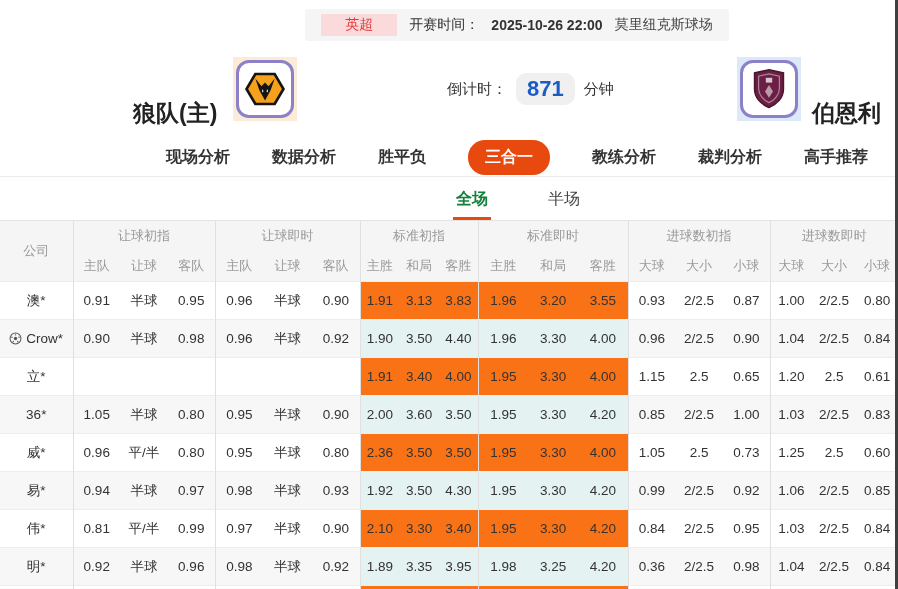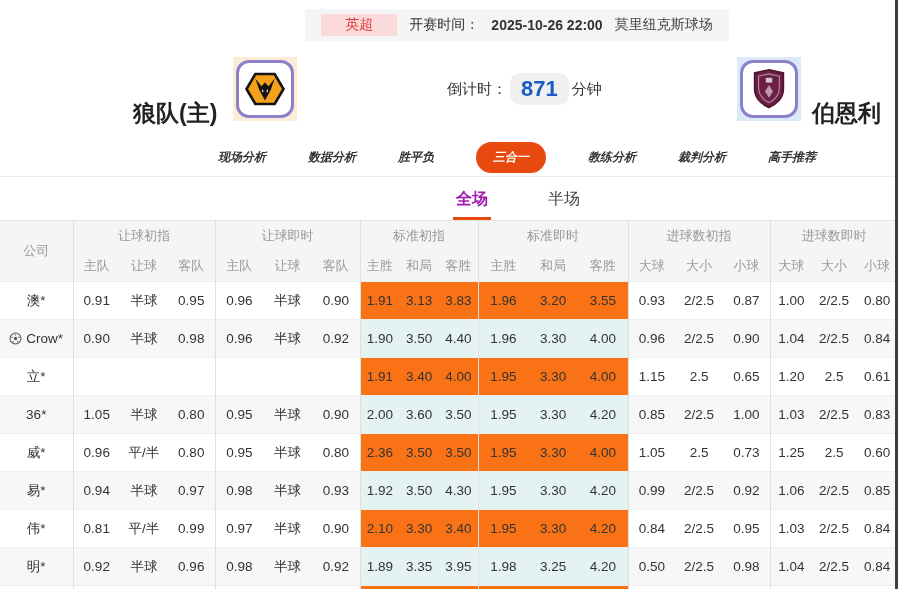--- a/index.html
+++ b/index.html
@@ -16,30 +16,30 @@
   .venue{color:#444;}
   
   .match-row{position:relative;height:70px;margin-top:13px;}
   .team-name{position:absolute;top:50%;transform:translateY(-50%);font-size:23px;font-weight:700;color:#222;margin-top:24px;}
   .home-name{left:133px;}
   .away-name{left:812px;}
   .logo-box{position:absolute;top:3px;width:64px;height:64px;display:flex;align-items:center;justify-content:center;}
   .home-logo{left:233px;background:#fcecd7;}
   .away-logo{left:737px;background:#dce9f8;}
   .logo-inner{width:58px;height:58px;background:#fff;border:3px solid #8c80c9;border-radius:13px;box-sizing:border-box;display:flex;align-items:center;justify-content:center;}
-  .countdown{position:absolute;left:447px;top:50%;transform:translateY(-50%);display:flex;align-items:center;gap:3px;font-size:15px;color:#333;}
+  .countdown{position:absolute;left:447px;top:50%;transform:translateY(-50%);display:flex;align-items:center;gap:9px;font-size:15px;color:#333;}
   .countdown-value{background:#f0f0f0;border-radius:10px;padding:3px 11px;color:#1a5bc5;font-size:22px;font-weight:700;}
   
   .nav-row{display:flex;justify-content:center;align-items:center;gap:42px;padding-left:136px;margin-top:15px;height:37px;border-bottom:1px solid #ebebeb;}
-  .nav-item{font-size:12px;font-weight:700;color:#333;cursor:pointer;white-space:nowrap;font-style:italic;}
+  .nav-item{font-size:16px;font-weight:700;color:#333;cursor:pointer;white-space:nowrap;}
   .nav-item.active{background:#e8490f;color:#fff;border-radius:17px;padding:7px 17px;}
   
   .period-row{display:flex;justify-content:center;align-items:flex-end;gap:54px;padding-left:138px;height:43px;}
   .period-tab{font-size:16px;color:#444;padding:0 3px 10px;cursor:pointer;}
-  .period-tab.active{color:#a21caf;font-weight:700;border-bottom:3px solid #e8490f;padding-bottom:7px;margin-top:48px;}
+  .period-tab.active{color:#15803d;font-weight:700;border-bottom:3px solid #e8490f;padding-bottom:7px;margin-top:48px;}
   
   table.odds{width:898px;border-collapse:collapse;table-layout:fixed;border-top:1px solid #e3e3e3;}
   table.odds th{background:#f5f5f5;color:#999;font-weight:400;font-size:13px;height:28px;text-align:center;}
   table.odds td{height:35px;text-align:center;font-size:13.5px;color:#333;border-top:1px solid #ededed;overflow:hidden;white-space:nowrap;}
   table.odds .gstart{border-left:1px solid #e0e0e0;}
   tr.alt td{background:#f7f7f7;}
   td.cyan{background:#f97316;}
   tr.alt td.cyan{background:#e4f2f2;text-align:center;}
   td.blue{color:#2266c4;}
   td.company-cell{font-size:13px;color:#333;}
@@ -319,21 +319,21 @@
         <td class="">0.96</td>
         <td class="gstart blue">0.98</td>
         <td class="blue">半球</td>
         <td class="blue">0.92</td>
         <td class="gstart cyan">1.89</td>
         <td class="cyan">3.35</td>
         <td class="cyan">3.95</td>
         <td class="gstart cyan blue">1.98</td>
         <td class="cyan blue">3.25</td>
         <td class="cyan blue">4.20</td>
-        <td class="gstart">0.50</td>
+        <td class="gstart">0.36</td>
         <td class="">2/2.5</td>
         <td class="">0.98</td>
         <td class="gstart blue">1.04</td>
         <td class="blue">2/2.5</td>
         <td class="blue">0.84</td>
       </tr>
       <tr>
         <td class="company-cell">Interwet*</td>
         <td class="gstart">0.90</td>
         <td class="">半球</td>

